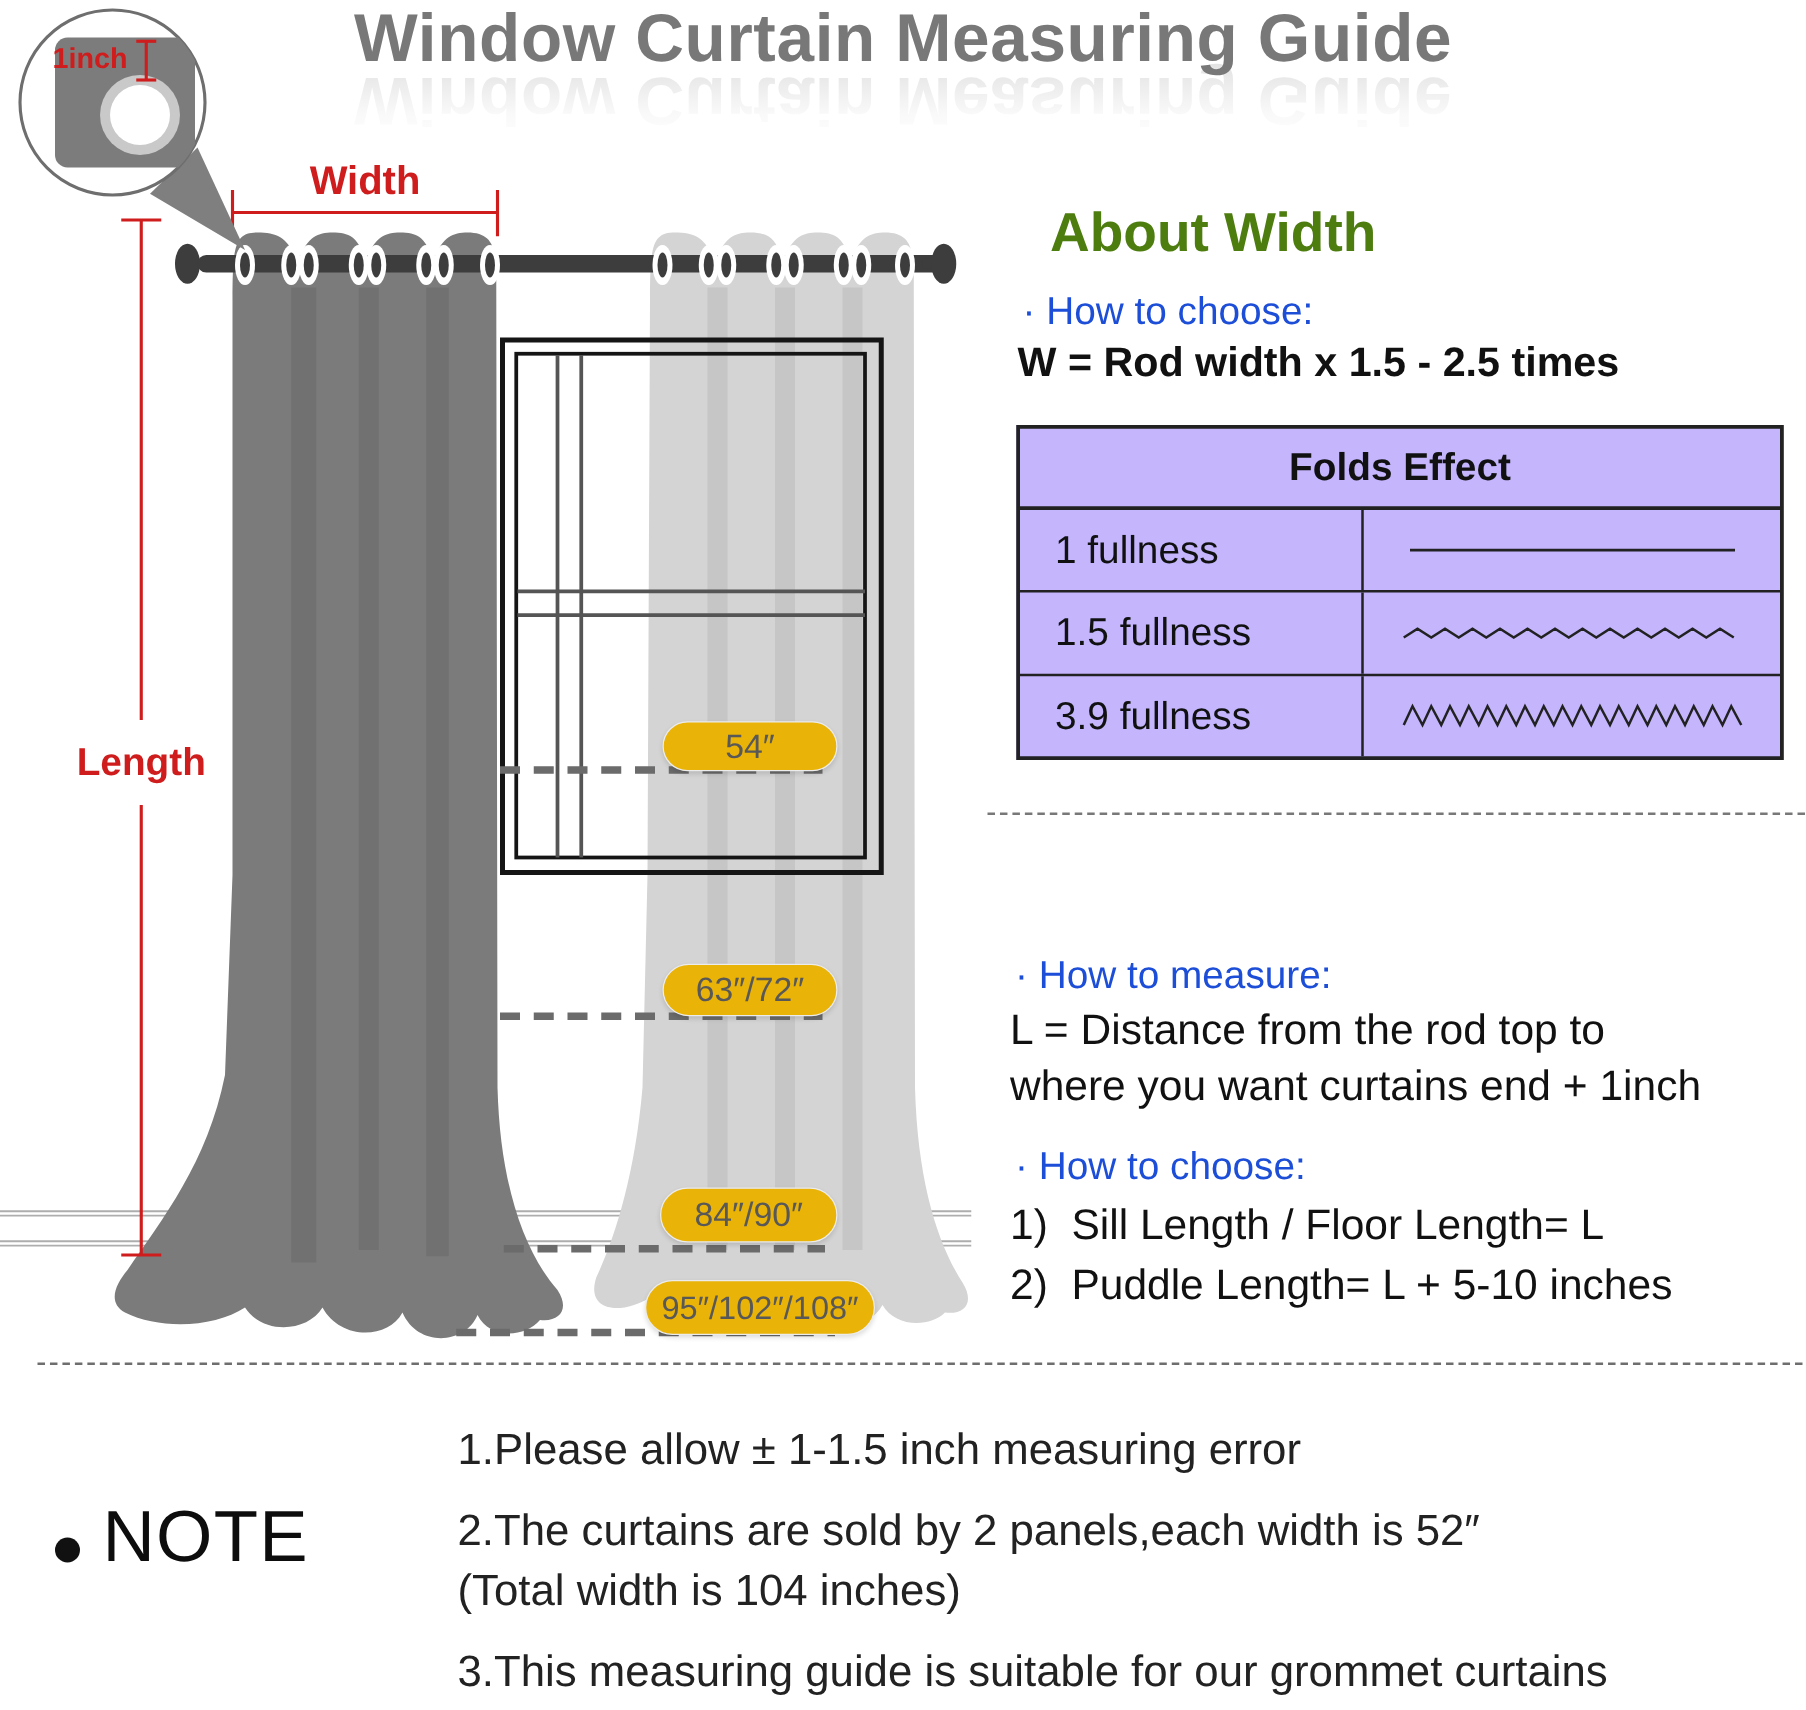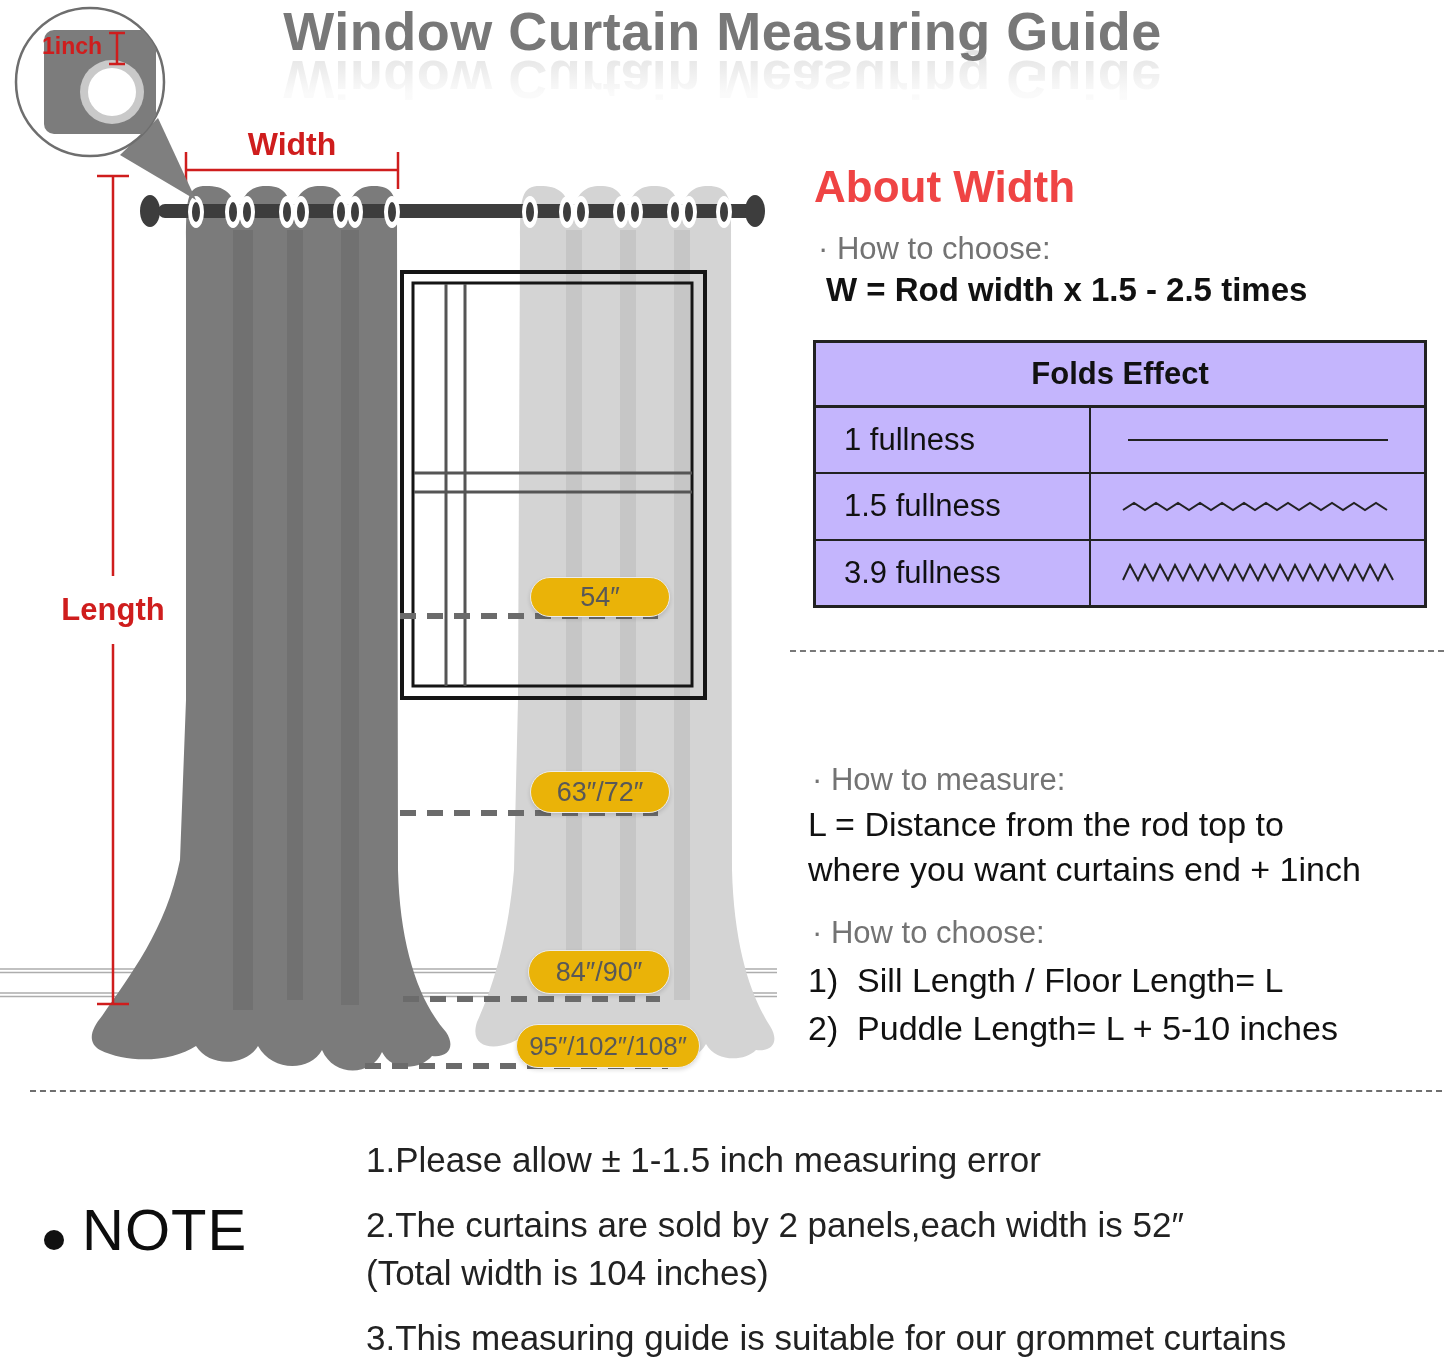--- a/index.html
+++ b/index.html
@@ -22,25 +22,25 @@
   .label-length{left:50px;top:592px;width:126px;text-align:center;font-size:31px;}
   
   .pill{background:#eab308;border:1px solid #ececec;border-radius:24px;
     box-shadow:0 2px 4px rgba(0,0,0,.14);color:#585858;text-align:center;
     display:flex;align-items:center;justify-content:center;font-size:27px;}
   .pill-54{left:530px;top:577px;width:138px;height:38px;}
   .pill-63{left:530px;top:771px;width:138px;height:40px;}
   .pill-84{left:528px;top:950px;width:140px;height:42px;}
   .pill-95{left:516px;top:1024px;width:182px;height:42px;font-size:26px;}
   
-  .section-heading{font-size:44px;font-weight:bold;color:#ef4444;}
+  .section-heading{font-size:44px;font-weight:bold;color:#4d7c0f;margin-left:26px;}
   .aw-heading{left:814px;top:162px;}
-  .bullet-line{font-size:31px;color:#737373;}
+  .bullet-line{font-size:31px;color:#1d4ed8;}
   .aw-choose{left:818px;top:231px;}
-  .aw-formula{left:814px;top:271px;font-size:33px;font-weight:600;color:#111;margin-left:12px;}
+  .aw-formula{left:814px;top:271px;font-size:33px;font-weight:600;color:#111;}
   .al-heading{left:808px;top:694px;}
   .al-measure{left:812px;top:762px;}
   .al-f{font-size:34px;color:#111;}
   .al-f1{left:808px;top:805px;}
   .al-f2{left:808px;top:850px;}
   .al-choose{left:812px;top:915px;}
   .al-opt{font-size:34px;color:#111;white-space:pre;}
   .al-o1{left:808px;top:961px;}
   .al-o2{left:808px;top:1009px;}
   

